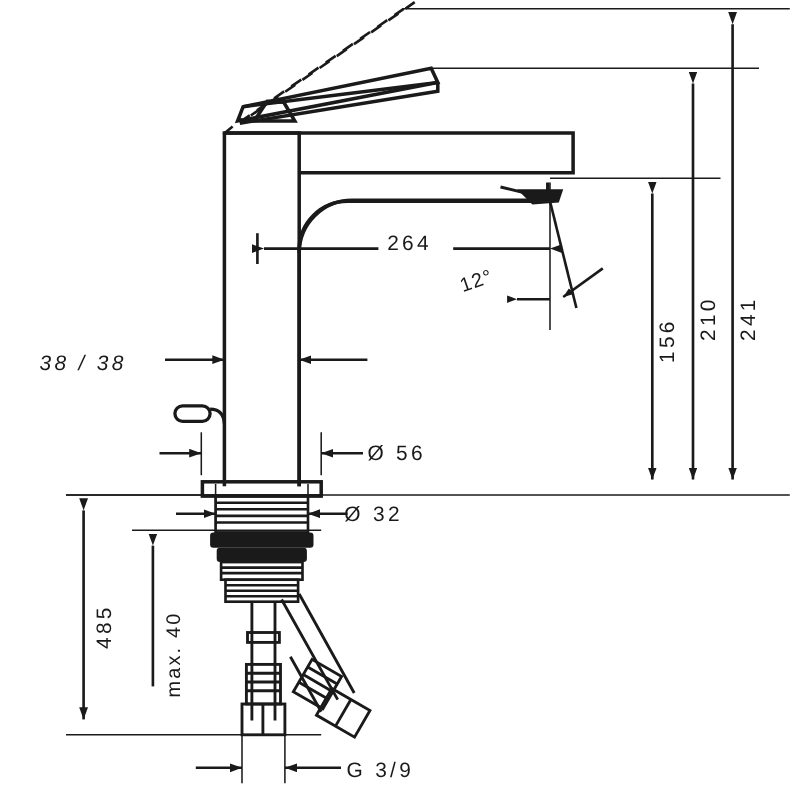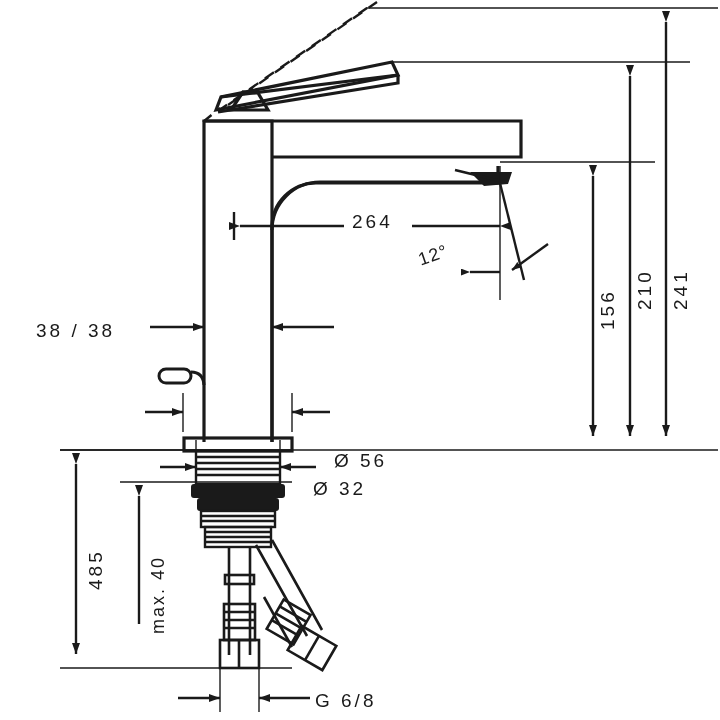--- a/index.html
+++ b/index.html
@@ -19,23 +19,23 @@
     color:#1a1a1a;
     white-space:nowrap;
     user-select:none;
   }
   .rot{transform-origin:0 0;transform:rotate(-90deg);}
   .t-241{left:670px;top:310px;}
   .t-210{left:634px;top:310px;}
   .t-156{left:597px;top:330px;}
   .t-143{left:352px;top:211px;}
   .t-12{left:419px;top:250px;font-size:18px;letter-spacing:1px;transform:rotate(-19deg);transform-origin:0 50%;}
-  .t-3838{left:36px;top:320px;}
-  .t-d56{left:334px;top:402px;margin-top:48px;}
-  .t-d32{left:313px;top:458px;margin-top:20px;}
+  .t-3838{left:36px;top:320px;font-style:italic;}
+  .t-d56{left:334px;top:402px;}
+  .t-d32{left:313px;top:458px;}
   .t-485{left:85px;top:590px;}
   .t-max40{left:148px;top:634px;font-size:18px;letter-spacing:2px;}
   .t-g38{left:315px;top:690px;}
 </style>
 </head>
 <body>
 
 <div id="stage">
 
   <svg viewBox="0 0 720 720" xmlns="http://www.w3.org/2000/svg">
@@ -189,15 +189,15 @@
   <div class="dimtext rot t-241">241</div>
   <div class="dimtext rot t-210">210</div>
   <div class="dimtext rot t-156">156</div>
   <div class="dimtext t-143">264</div>
   <div class="dimtext t-12">12°</div>
   <div class="dimtext t-3838">38 / 38</div>
   <div class="dimtext t-d56">Ø 56</div>
   <div class="dimtext t-d32">Ø 32</div>
   <div class="dimtext rot t-485">485</div>
   <div class="dimtext rot t-max40">max. 40</div>
-  <div class="dimtext t-g38">G 6/8</div>
+  <div class="dimtext t-g38">G 3/9</div>
 
 </div>
 
 </body></html>

